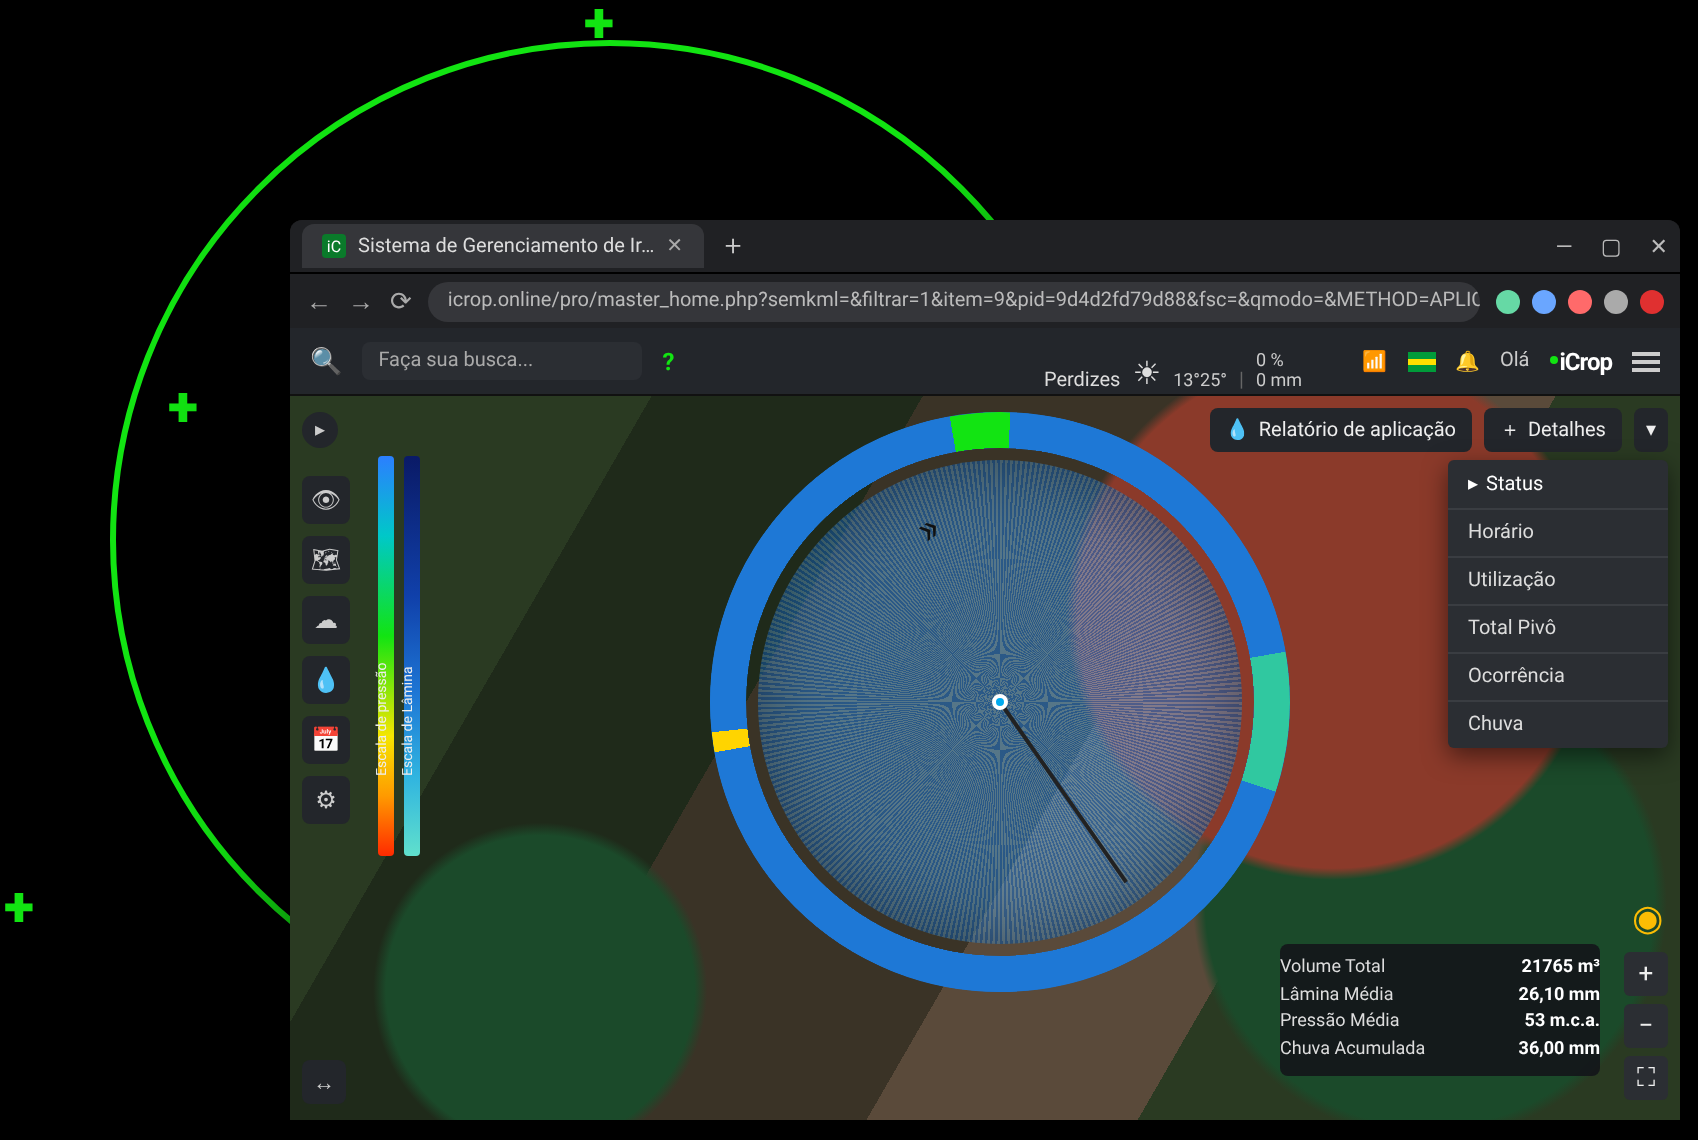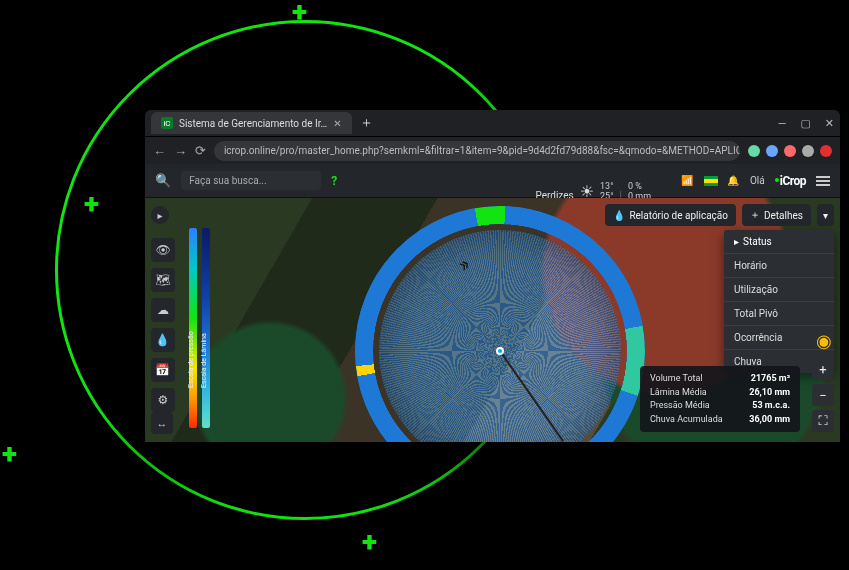--- a/index.html
+++ b/index.html
@@ -29,21 +29,21 @@
   }
   .plus.p1 { left: 292px; top: -2px; }
   .plus.p2 { left: 84px;  top: 190px; }
   .plus.p3 { left: 2px;   top: 440px; }
   .plus.p4 { left: 362px; top: 528px; }
 
   
   .window {
     position: absolute;
     left: 145px; top: 110px;
-    width: 695px; height: 332px;
+    width: 695px; height: 450px;
     background: #1a1a1a;
     border-radius: 6px 6px 0 0;
     box-shadow: 0 20px 60px rgba(0,0,0,.6);
     display: flex; flex-direction: column;
     overflow: hidden;
   }
 
   
   .titlebar {
     height: 26px;
@@ -108,21 +108,21 @@
     background:#2b2e33;
     padding: 4px 8px; border-radius:4px;
     width: 140px;
   }
   .q-help { color:#12e412; font-size:12px; font-weight:bold; }
   .weather {
     margin-left:auto;
     display:flex; align-items:flex-end; gap:6px;
     font-size:10px; color:#ddd;
   }
-  .weather .temps { display:flex; flex-direction:column; line-height:1.1; font-size:9px; color:#ccc;margin-top:22px;}
+  .weather .temps { display:flex; flex-direction:row; line-height:1.1; font-size:9px; color:#ccc;margin-top:22px;}
   .weather .humid { display:flex; flex-direction:column; line-height:1.1; font-size:9px; color:#ccc;}
   .hdr-right {
     margin-left: 20px;
     display:flex; align-items:center; gap:10px;
     font-size:10px; color:#ccc;
   }
   .flag { width:14px;height:10px;
     background: linear-gradient(#009b3a 33%, #fedf00 33% 66%, #009b3a 66%);
     position:relative;}
   .brand { font-weight:bold; font-size:12px; color:#fff; letter-spacing:-.5px;}
@@ -276,24 +276,24 @@
     font-size:10px;
     color:#ddd;
     border-bottom:1px solid #3a3d42;
     cursor:pointer;
   }
   .dropdown-item.header{ color:#fff; display:flex;align-items:center;gap:4px;}
   .dropdown-item:last-child{border-bottom:none;}
 
   
   .stats {
-    position:absolute; right:40px; bottom:10px;
+    position:absolute; right:40px; bottom:22px;
     background:rgba(20,22,26,.92);
     border-radius:4px;
-    padding:6px 10px;
+    padding:6px 0;
     font-size:9px;
     min-width:160px;
   }
   .stats-row{display:flex;justify-content:space-between;gap:12px;line-height:1.5;}
   .stats-row .val{font-weight:bold;color:#fff;}
   .stats-row .lbl{color:#ddd;}
 
   
   .zoom-ctrl{
     position:absolute; right:6px; bottom:10px;

